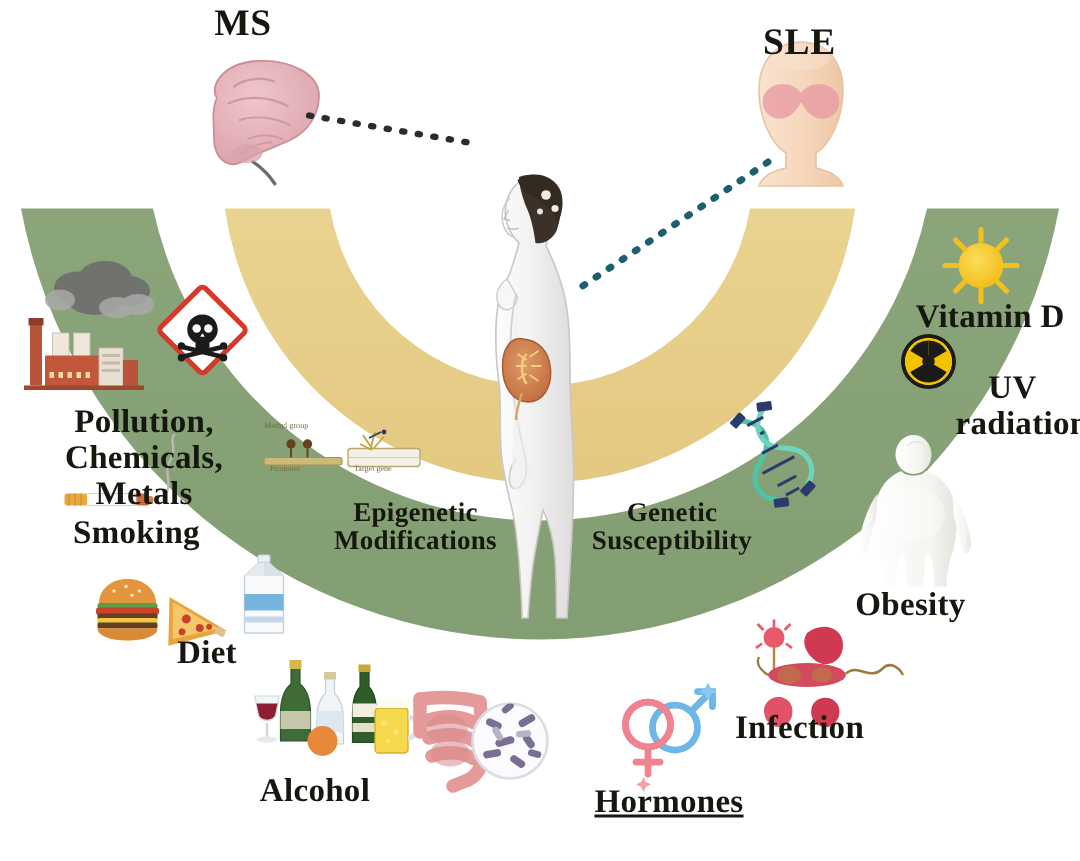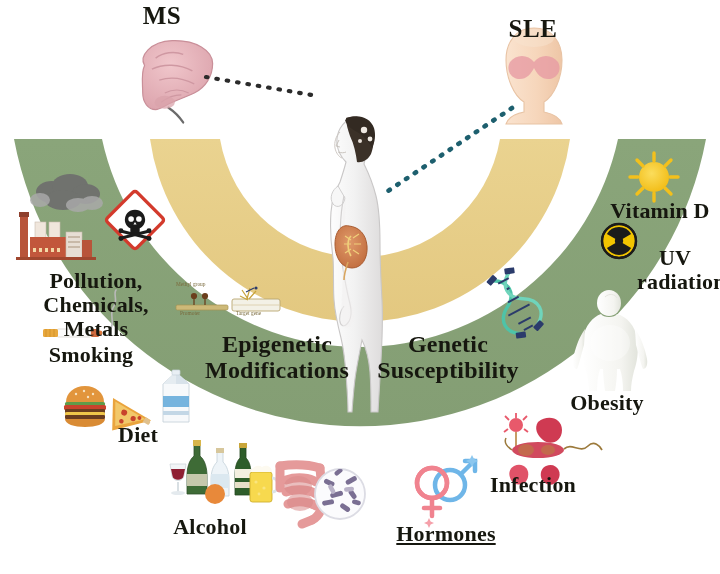--- a/index.html
+++ b/index.html
@@ -38,21 +38,21 @@
   }
   .lbl-disease {
     font-size: 25px;
     font-weight: 700;
     letter-spacing: 0.5px;
   }
   .lbl-ring {
     font-size: 22px;
   }
   .lbl-inner {
-    font-size: 24px;
+    font-size: 18px;
   }
   .lbl-micro {
     font-size: 5.4px;
     font-weight: 400;
     color: #7a6a3c;
     letter-spacing: 0;
   }
 </style>
 </head>
 <body>

